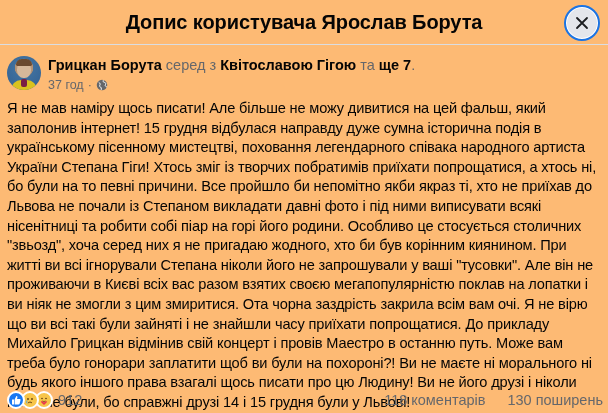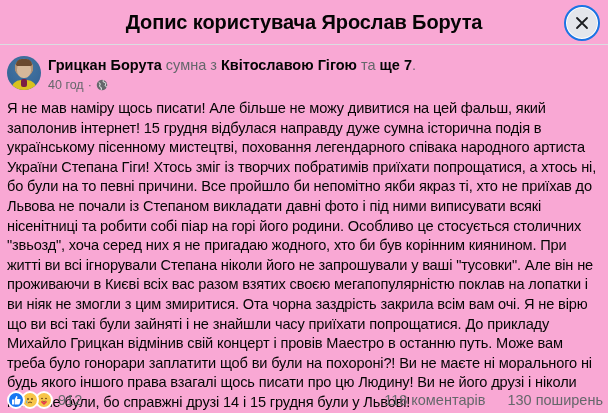--- a/index.html
+++ b/index.html
@@ -2,21 +2,21 @@
 <html><head>
   <meta charset="utf-8">
   <style>
     * { margin: 0; padding: 0; box-sizing: border-box; }
     html, body {
       width: 608px; height: 413px; overflow: hidden;
       background: #ffffff;
       font-family: "Liberation Sans", "DejaVu Sans", sans-serif;
       color: #050505;
     }
-    .dialog { position: relative; width: 608px; height: 413px; background: #f9a8d4; }
+    .dialog { position: relative; width: 608px; height: 413px; background: #fdba74; }
 
     
     .header {
       position: absolute; left: 0; top: 0; width: 608px; height: 45px;
       border-bottom: 1px solid #dadde1;
       display: flex; align-items: center; justify-content: center;
     }
     .header-title {
       font-size: 20px; font-weight: bold; color: #050505;
       letter-spacing: -0.1px;
@@ -115,27 +115,27 @@
   <div class="post-head">
     <div class="avatar">
       <div class="shirt"></div>
       <div class="face"></div>
       <div class="hair"></div>
       <div class="mic"></div>
     </div>
     <div class="post-meta">
       <div class="authors-line">
         <span class="strong">Грицкан Борута</span>
-        <span class="muted">сумна з</span>
+        <span class="muted">серед з</span>
         <span class="strong">Квітославою Гігою</span>
         <span class="muted">та</span>
         <span class="strong">ще 7</span><span class="muted">.</span>
       </div>
       <div class="time-line">
-        <span>40 год</span>
+        <span>37 год</span>
         <span class="dot">·</span>
         <svg class="globe" viewBox="0 0 16 16">
           <circle cx="8" cy="8" r="7" fill="#65676b"></circle>
           <path d="M4 4.5 C5.5 5.5 6 7 5 8.5 C4.2 9.6 5.5 11 7 11.5 L7 14 M9.5 2.2 C9 3.5 10 4.5 11.5 4.6 C13 4.8 13.5 6.5 12.6 7.6 C11.8 8.6 12.5 10 13.8 10.4" stroke="#ffffff" stroke-width="1.3" fill="none" stroke-linecap="round"></path>
         </svg>
       </div>
     </div>
   </div>
 
   <div class="post-body">

